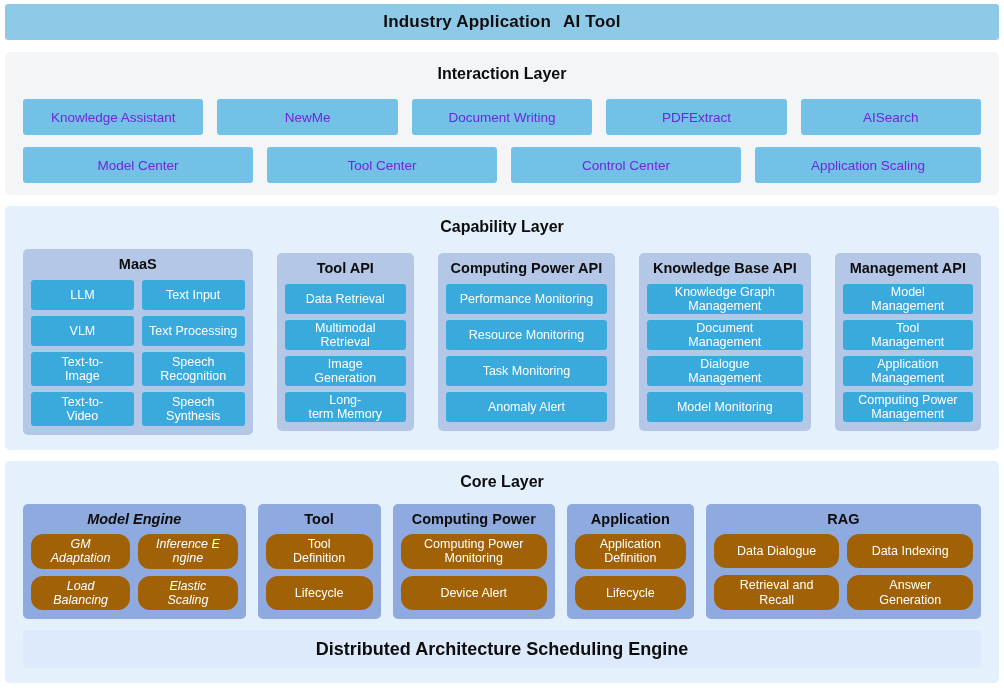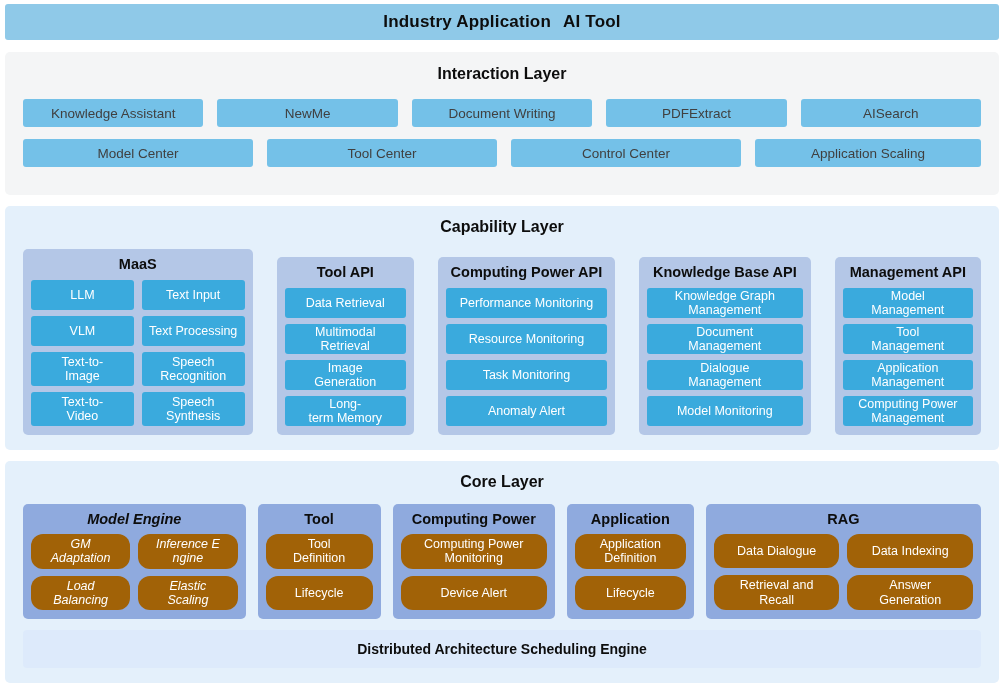--- a/index.html
+++ b/index.html
@@ -62,42 +62,42 @@
   }
   .interaction .layer-title { margin-bottom: 16px; }
   .pill-row {
     display: flex;
     gap: 14px;
   }
   .pill-row + .pill-row { margin-top: 12px; }
   .pill {
     background: #74c1e8;
     border-radius: 3px;
-    height: 28px;
+    height: 36px;
     display: flex;
     align-items: center;
     justify-content: center;
     font-size: 13.5px;
-    color: #404040;
+    color: #6d28d9;
     text-align: center;
     box-sizing: border-box;
   }
   .pill.eq { flex: 1 1 0; }
 
   
   .capability {
     background: #e4f0fb;
     padding: 12px 18px 14px 18px;
     height: 244px;
   }
   .capability .layer-title { margin-bottom: 13px; }
   .cap-cols {
     display: flex;
     gap: 24px;
-    align-items: flex-end;
+    align-items: center;
   }
   .cap-col {
     background: #b4c7e7;
     border-radius: 5px;
     padding: 7px 8px 9px 8px;
     box-sizing: border-box;
     display: flex;
     flex-direction: column;
   }
   .cap-col-title {
@@ -206,21 +206,21 @@
   .col-rag   { width: 282px; }
 
   .footer-bar {
     margin-top: 11px;
     height: 38px;
     background: #ddeafb;
     border-radius: 4px;
     display: flex;
     align-items: center;
     justify-content: center;
-    font-size: 14px;
+    font-size: 18px;
     font-weight: bold;
     color: #0d0d0d;
   }
 </style>
 </head>
 <body>
 
 <div class="page">
 
   <div class="title-bar">

